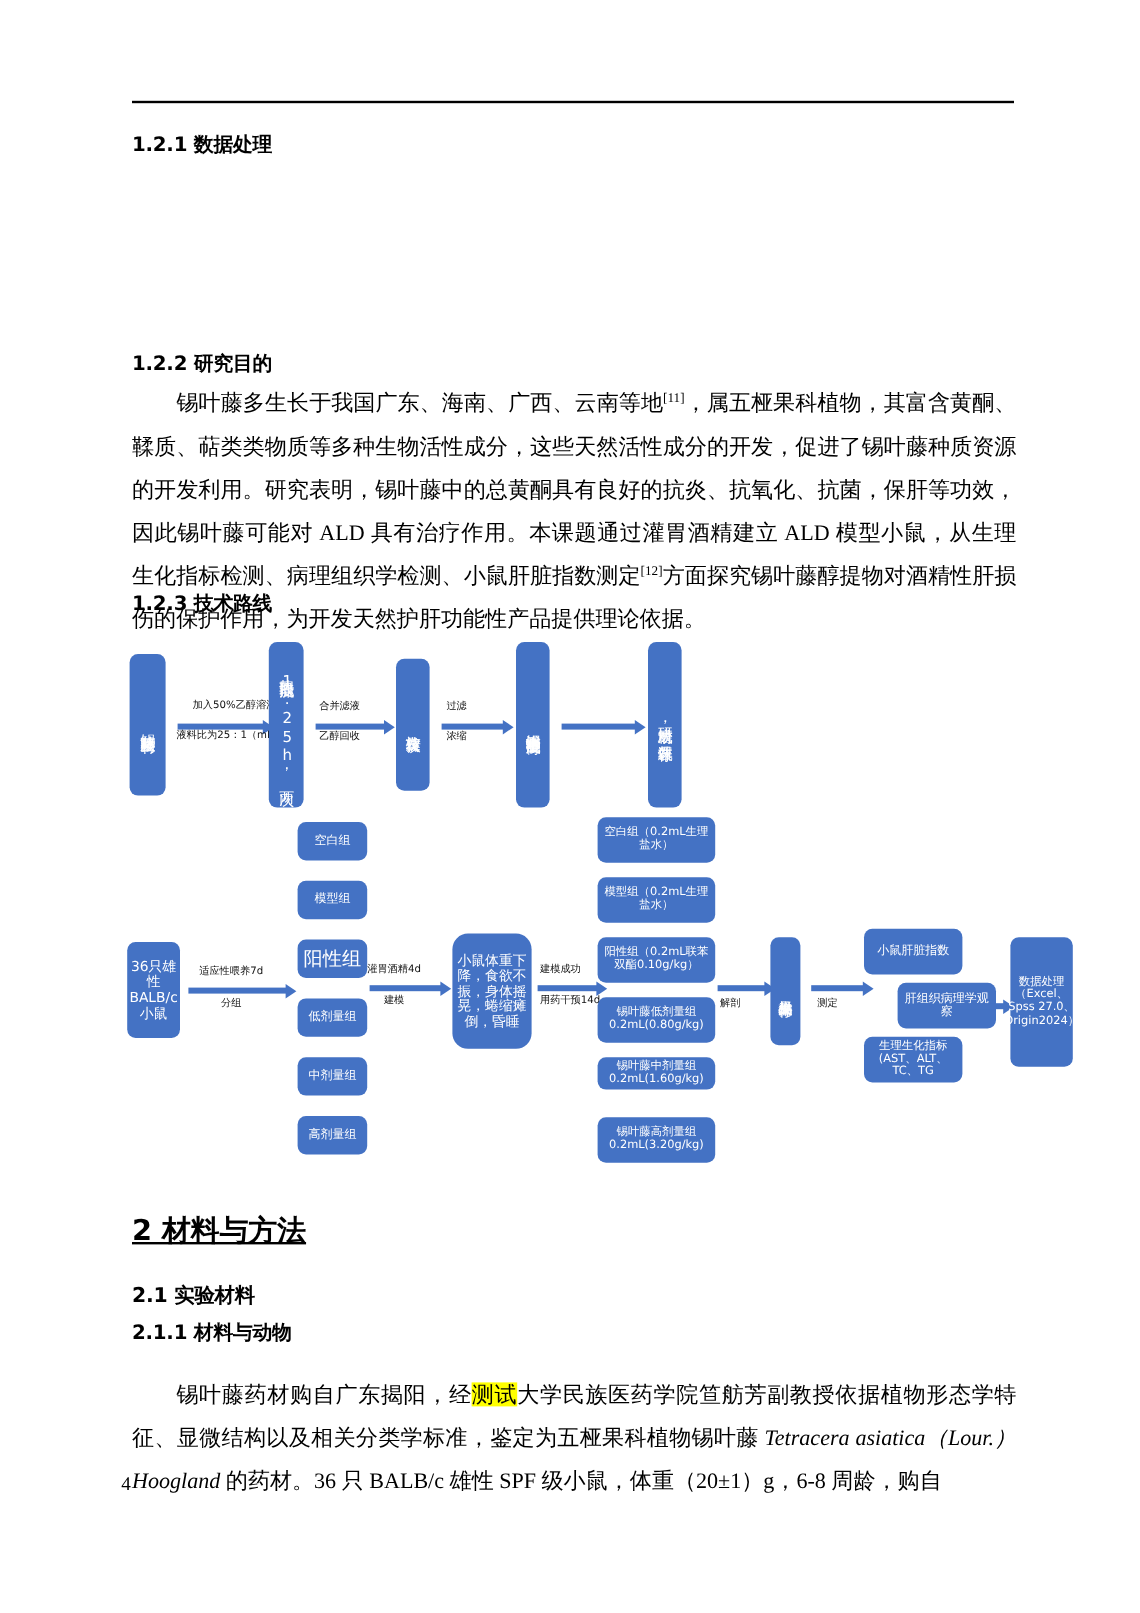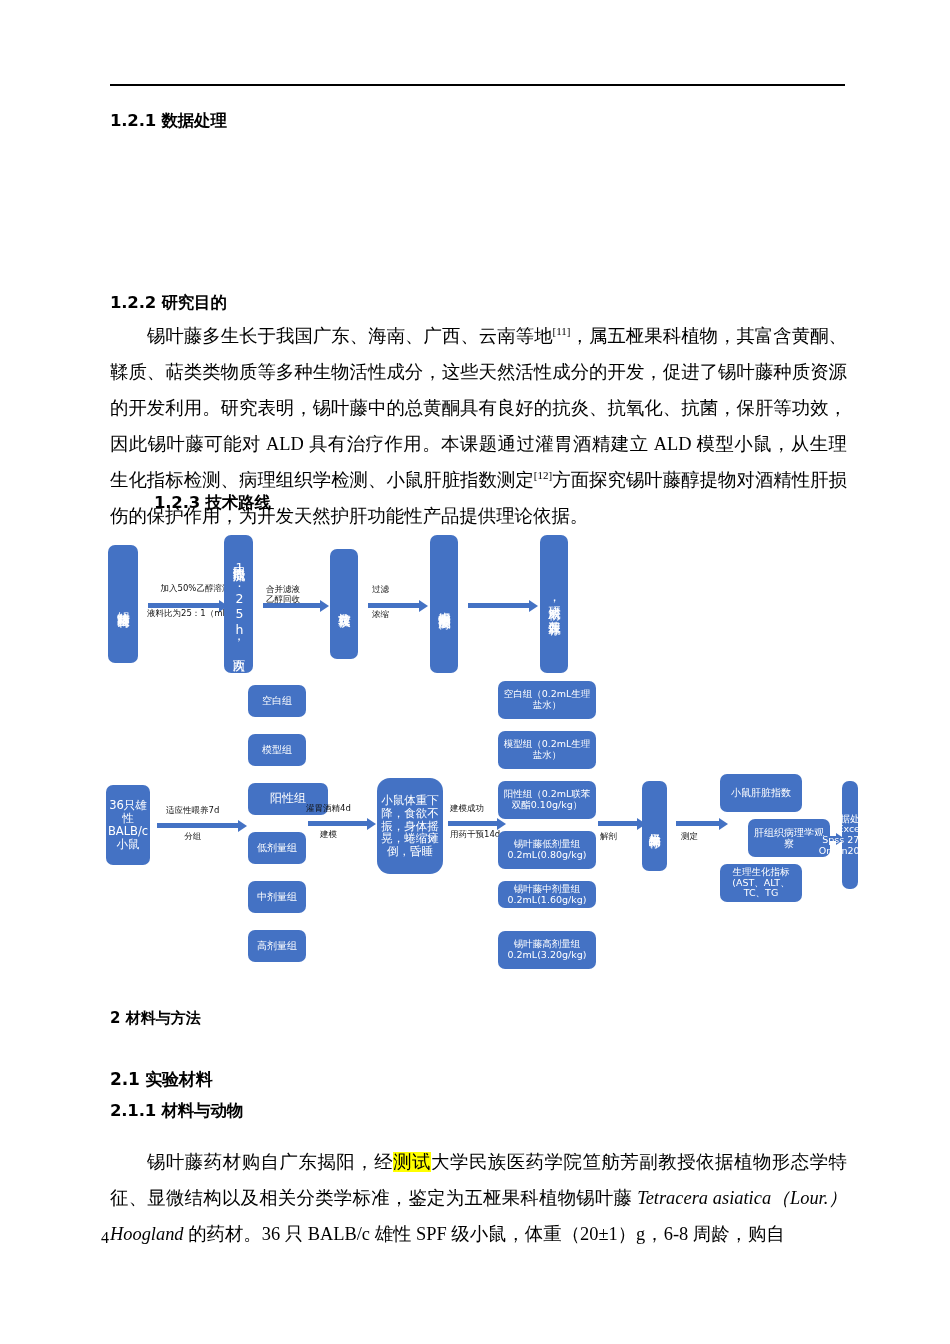--- a/index.html
+++ b/index.html
@@ -17,21 +17,21 @@
   }
 
   
   .h3{
     font-family:"DejaVu Sans","Liberation Sans",sans-serif;
     font-weight:bold;font-size:16.5px;letter-spacing:-0.2px;
     position:absolute;white-space:nowrap;
   }
   .h2{
     font-family:"DejaVu Sans","Liberation Sans",sans-serif;
-    font-weight:bold;font-size:15px;position:absolute;white-space:nowrap;
+    font-weight:bold;font-size:24px;position:absolute;white-space:nowrap;text-decoration:underline;
   }
   .para{
     position:absolute;left:110px;width:737px;
     font-size:18.4px;line-height:36px;text-align:justify;
     text-justify:inter-ideograph;text-indent:37px;
   }
   sup{font-size:11px;vertical-align:super;line-height:0;}
   .hl{background:#ffff00;}
   .ital{font-style:italic;}
   .pageno{
@@ -72,38 +72,38 @@
 
   <div class="h3" style="left:110px;top:110px;">1.2.1 数据处理</div>
 
 
   <div class="h3" style="left:110px;top:292px;">1.2.2 研究目的</div>
 
   <div class="para" style="top:318px;">
     <span>锡叶藤多生长于我国广东、海南、广西、云南等地</span><sup>[11]</sup><span>，属五桠果科植物，其富含黄酮、鞣质、萜类类物质等多种生物活性成分，这些天然活性成分的开发，促进了锡叶藤种质资源的开发利用。研究表明，锡叶藤中的总黄酮具有良好的抗炎、抗氧化、抗菌，保肝等功效，因此锡叶藤可能对 ALD 具有治疗作用。本课题通过灌胃酒精建立 ALD 模型小鼠，从生理生化指标检测、病理组织学检测、小鼠肝脏指数测定</span><sup>[12]</sup><span>方面探究锡叶藤醇提物对酒精性肝损伤的保护作用，为开发天然护肝功能性产品提供理论依据。</span>
   </div>
 
-  <div class="h3" style="left:110px;top:492px;margin-left:44px;">1.2.3 技术路线</div>
+  <div class="h3" style="left:110px;top:492px;">1.2.3 技术路线</div>
 
   <div class="chart">
 
     <div class="node vert" style="left:8px;top:14px;width:30px;height:118px;font-size:12.5px;">锡叶藤根茎药材</div>
 
     <div class="arrow" style="left:48px;top:72px;width:72px;"></div>
     <div class="lbl" style="left:47px;top:52px;text-align:center;">
       <div>加入50%乙醇溶液</div>
       <div style="margin-top:15px;">液料比为25：1（mL/g）</div>
     </div>
 
     <div class="node vert" style="left:124px;top:4px;width:29px;height:138px;font-size:12.5px;">热回流提取1.25h，两次</div>
 
     <div class="arrow" style="left:163px;top:72px;width:58px;"></div>
     <div class="lbl" style="left:166px;top:53px;">
       <div>合并滤液</div>
-      <div style="">乙醇回收</div>
+      <div style="margin-top:15px;">乙醇回收</div>
     </div>
 
     <div class="node vert" style="left:230px;top:18px;width:28px;height:110px;font-size:12.5px;">旋转蒸发仪</div>
 
     <div class="arrow" style="left:268px;top:72px;width:52px;"></div>
     <div class="lbl" style="left:272px;top:53px;">
       <div>过滤</div>
       <div style="margin-top:15px;">浓缩</div>
     </div>
 
@@ -116,21 +116,21 @@
     <div class="node" style="left:6px;top:254px;width:44px;height:80px;font-size:11.5px;">36只雄性BALB/c小鼠</div>
 
     <div class="arrow" style="left:57px;top:292px;width:82px;"></div>
     <div class="lbl" style="left:66px;top:274px;">
       <div>适应性喂养7d</div>
       <div style="margin-top:16px;text-align:center;">分组</div>
     </div>
 
     <div class="node" style="left:148px;top:154px;width:58px;height:32px;font-size:10px;">空白组</div>
     <div class="node" style="left:148px;top:203px;width:58px;height:32px;font-size:10px;">模型组</div>
-    <div class="node" style="left:148px;top:252px;width:80px;height:32px;font-size:12px;">阳性组</div>
+    <div class="node" style="left:148px;top:252px;width:58px;height:32px;font-size:16px;">阳性组</div>
     <div class="node" style="left:148px;top:301px;width:58px;height:32px;font-size:10px;">低剂量组</div>
     <div class="node" style="left:148px;top:350px;width:58px;height:32px;font-size:10px;">中剂量组</div>
     <div class="node" style="left:148px;top:399px;width:58px;height:32px;font-size:10px;">高剂量组</div>
 
     <div class="arrow" style="left:208px;top:290px;width:60px;"></div>
     <div class="lbl" style="left:206px;top:272px;">
       <div>灌胃酒精4d</div>
       <div style="margin-top:16px;text-align:center;">建模</div>
     </div>
 
@@ -156,21 +156,21 @@
 
     <div class="arrow" style="left:576px;top:290px;width:44px;"></div>
     <div class="lbl" style="left:581px;top:300px;">测定</div>
 
     <div class="node" style="left:620px;top:243px;width:82px;height:38px;font-size:10px;padding:0 3px;">小鼠肝脏指数</div>
     <div class="node" style="left:620px;top:288px;width:82px;height:38px;font-size:10px;padding:12px 3px;margin-left:28px;">肝组织病理学观察</div>
     <div class="node" style="left:620px;top:333px;width:82px;height:38px;font-size:9.5px;padding:0 3px;">生理生化指标(AST、ALT、TC、TG</div>
 
     <div class="arrow" style="left:705px;top:305px;width:32px;"></div>
 
-    <div class="node" style="left:742px;top:250px;width:16px;height:108px;font-size:9.5px;">数据处理（Excel、Spss 27.0、Origin2024）</div>
+    <div class="node" style="left:742px;top:250px;width:52px;height:108px;font-size:9.5px;">数据处理（Excel、Spss 27.0、Origin2024）</div>
   </div>
 
   <div class="h2" style="left:110px;top:1009px;">2 材料与方法</div>
 
   <div class="h3" style="left:110px;top:1068px;font-size:17px;">2.1 实验材料</div>
 
   <div class="h3" style="left:110px;top:1100px;">2.1.1 材料与动物</div>
 
   <div class="para" style="top:1144px;">
     <span>锡叶藤药材购自广东揭阳，经</span><span class="hl">测试</span><span>大学民族医药学院笪舫芳副教授依据植物形态学特征、显微结构以及相关分类学标准，鉴定为五桠果科植物锡叶藤 </span><span class="ital">Tetracera asiatica</span><span class="ital">（Lour.）Hoogland</span><span> 的药材。36 只 BALB/c 雄性 SPF 级小鼠，体重（20±1）g，6-8 周龄，购自</span>

